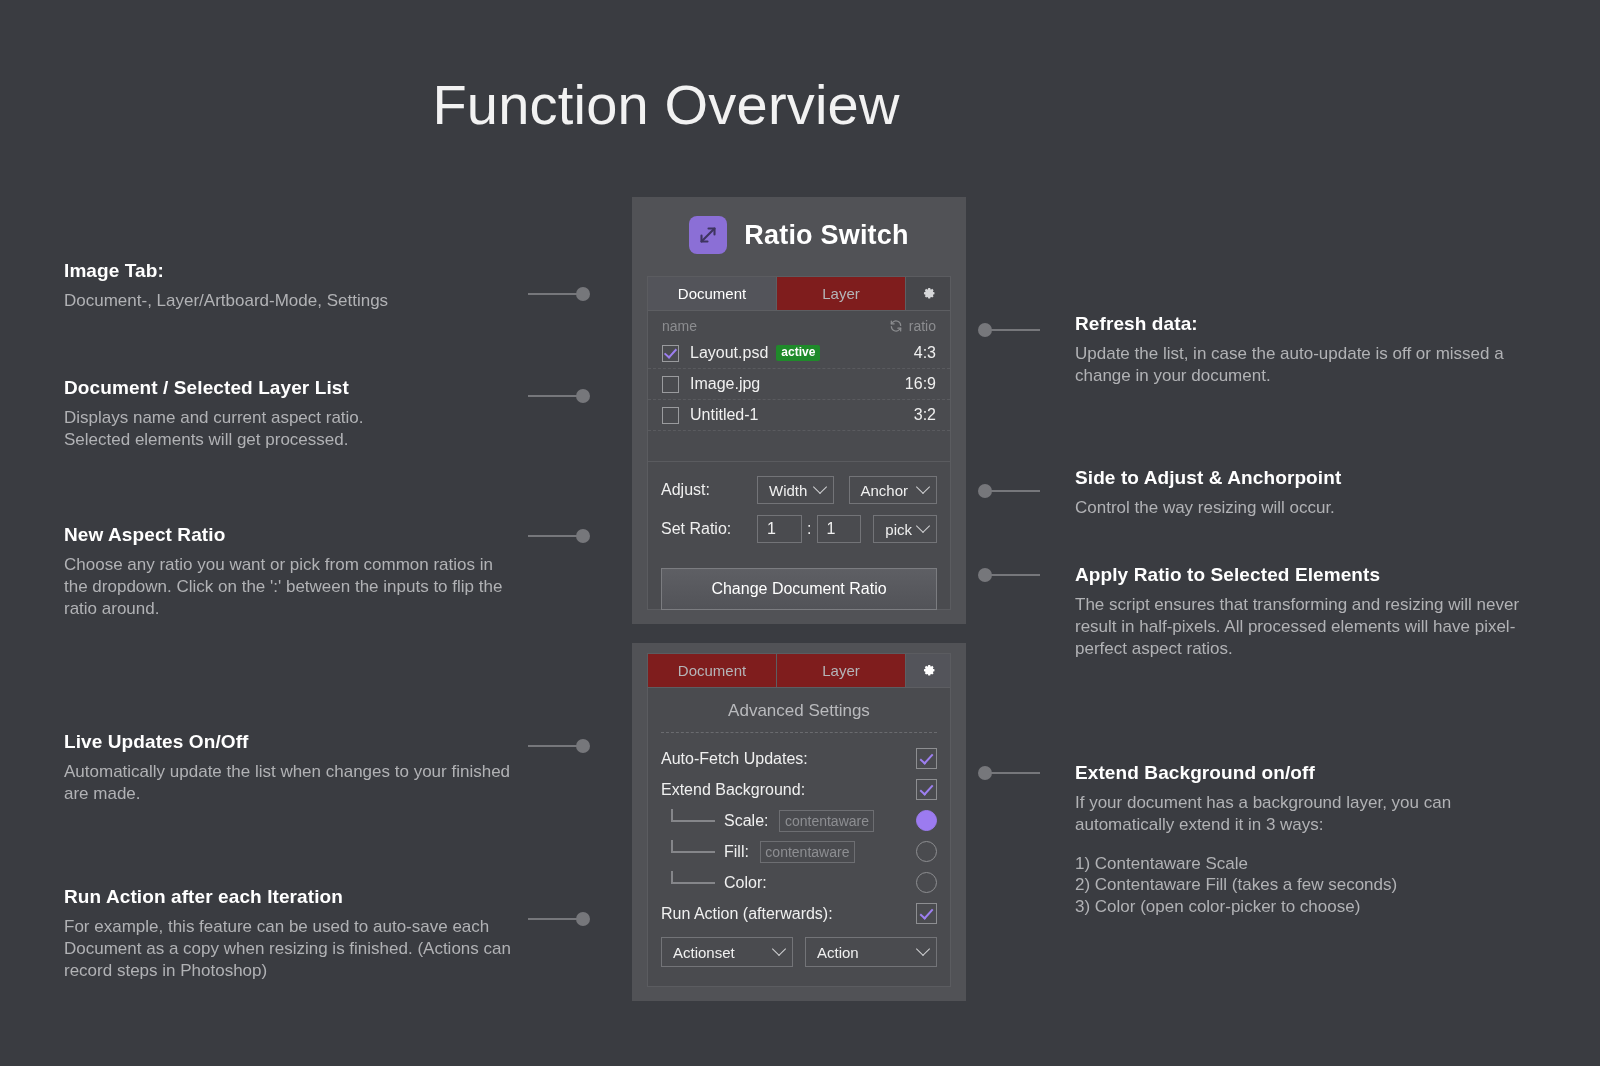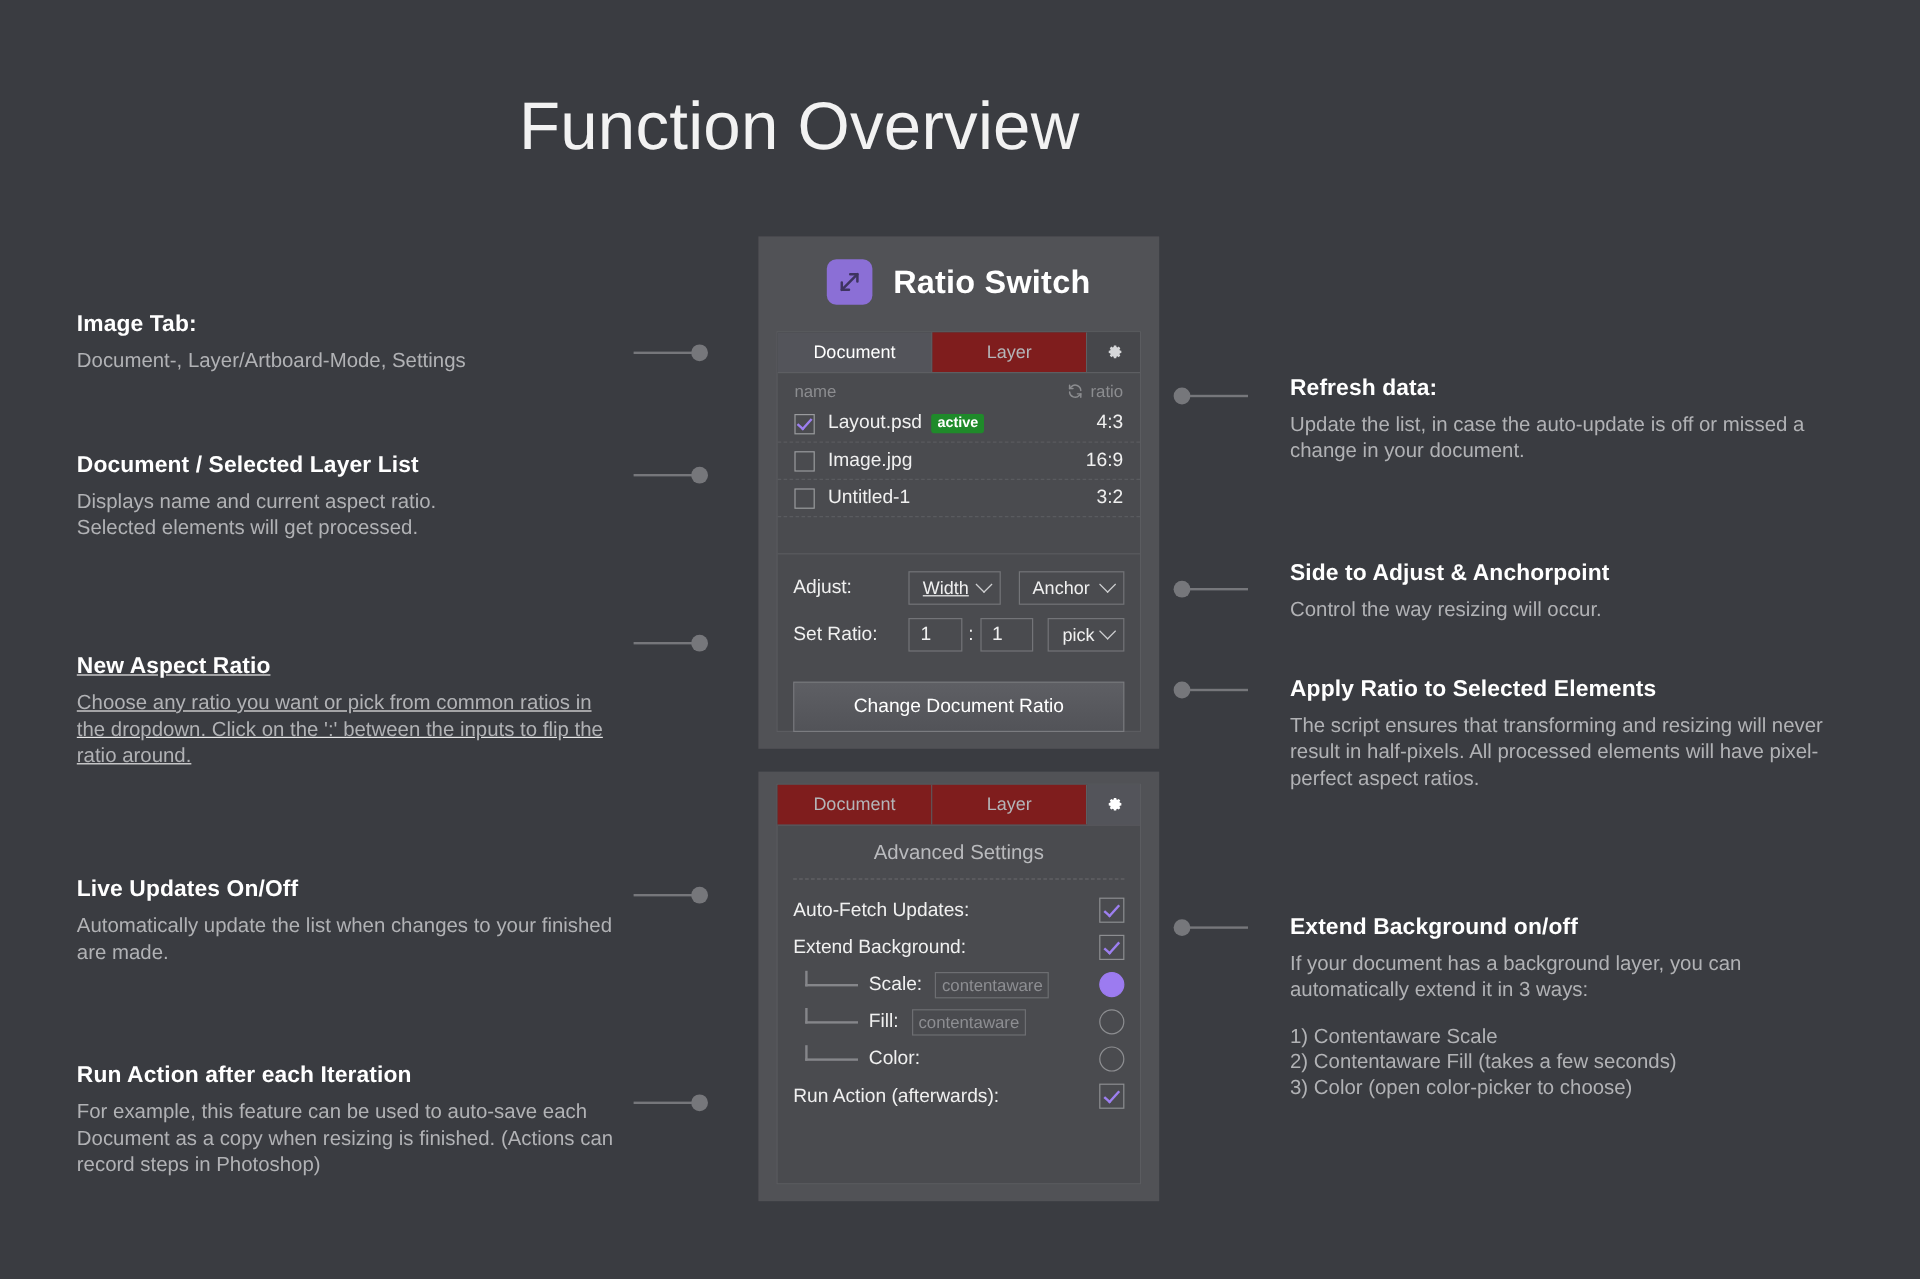--- a/index.html
+++ b/index.html
@@ -184,21 +184,21 @@
     background: #4a4b4f;
     border: 1px solid #737478;
     display: flex;
     align-items: center;
     justify-content: space-between;
     padding: 0 8px 0 11px;
     font-size: 15px;
     color: #f0f0f0;
     box-sizing: border-box;
   }
-  #sel-adjust { width: 86px; margin-right: 15px; text-decoration: underline; }
+  #sel-adjust { width: 86px; margin-right: 15px; }
   #sel-anchor { width: 100px; }
   #sel-pick   { width: 70px; }
   .chev {
     width: 9px; height: 9px;
     border-right: 1.6px solid #cfd0d2;
     border-bottom: 1.6px solid #cfd0d2;
     transform: translateY(-3px) rotate(45deg);
     margin-left: 6px;
     flex: 0 0 auto;
   }
@@ -504,20 +504,30 @@
         <span class="radio"></span>
       </div>
 
       <div class="set-row">
         <span class="label">Run Action (afterwards):</span>
         <span class="spacer"></span>
         <span class="cb2 checked"></span>
       </div>
     </div>
 
+    <div class="action-selects">
+      <span class="select">
+        <span>Actionset</span>
+        <span class="chev"></span>
+      </span>
+      <span class="select">
+        <span>Action</span>
+        <span class="chev"></span>
+      </span>
+    </div>
   </div>
 </div>
 
 <div class="anno" style="left:64px; top:260px; width:455px;">
   <h3>Image Tab:</h3>
   <p>Document-, Layer/Artboard-Mode, Settings</p>
 </div>
 <div class="conn left" style="left:528px; top:287px; width:62px;">
   <span class="line"></span>
     <span class="dot"></span>
@@ -526,21 +536,21 @@
 <div class="anno" style="left:64px; top:377px; width:455px;">
   <h3>Document / Selected Layer List</h3>
   <p style="white-space:pre-line;">Displays name and current aspect ratio.
 Selected elements will get processed.</p>
 </div>
 <div class="conn left" style="left:528px; top:389px; width:62px;">
   <span class="line"></span>
     <span class="dot"></span>
 </div>
 
-<div class="anno" style="left:64px; top:545px; width:450px;text-decoration:underline;">
+<div class="anno" style="left:64px; top:524px; width:450px;">
   <h3>New Aspect Ratio</h3>
   <p>Choose any ratio you want or pick from common ratios in the dropdown. Click on the ':' between the inputs to flip the ratio around.</p>
 </div>
 <div class="conn left" style="left:528px; top:529px; width:62px;">
   <span class="line"></span>
     <span class="dot"></span>
 </div>
 
 <div class="anno" style="left:64px; top:731px; width:455px;">
   <h3>Live Updates On/Off</h3>

